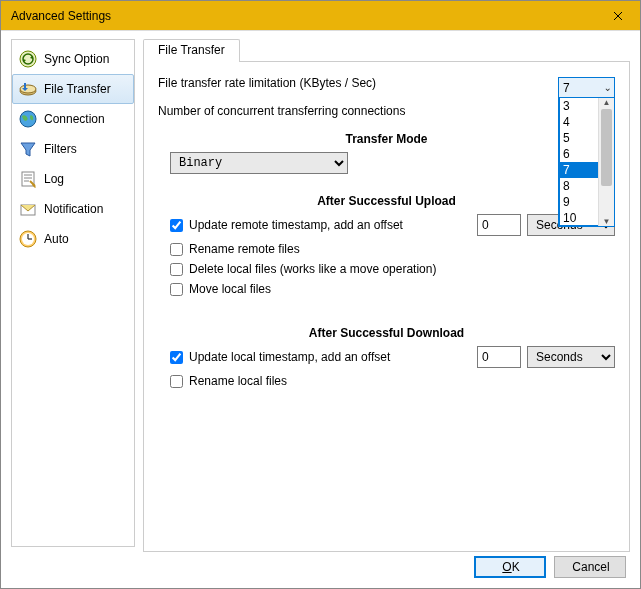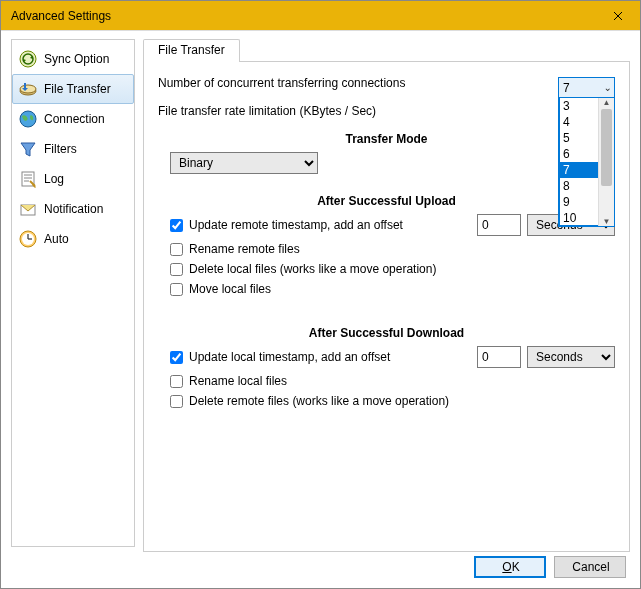--- a/index.html
+++ b/index.html
@@ -104,21 +104,21 @@
   }
   .indent { padding-left: 12px; }
   select.combo, input.txt {
     font: inherit;
     border: 1px solid #7a7a7a;
     background: #fff;
     height: 22px;
     padding: 1px 4px;
   }
   select.combo { background: #e9e9e9; }
-  select.mode { width: 148px; background:#e9e9e9;}
+  select.mode { width: 178px; background:#e9e9e9;font-family:Liberation Mono, monospace;}
   input.txt { width: 44px; }
   select.unit { width: 88px; background:#e9e9e9;}
   .chk-row {
     display: flex;
     align-items: center;
     margin: 6px 0 6px 0;
     gap: 6px;
   }
   .chk-row input[type=checkbox]{ width:13px;height:13px;margin:0;}
   .chk-row .grow { flex:1;}
@@ -273,25 +273,25 @@
   <div class="content">
     <div class="tab-strip">
       <div class="tab">
         <span>File Transfer</span>
       </div>
       <div class="tab-line"></div>
     </div>
     <div class="panel">
 
       <div class="row">
+        <label class="text">File transfer rate limitation (KBytes / Sec)</label>
+      </div>
+
+      <div class="row">
         <label class="text">Number of concurrent transferring connections</label>
-      </div>
-
-      <div class="row">
-        <label class="text">File transfer rate limitation (KBytes / Sec)</label>
       </div>
 
       <div class="section-head">Transfer Mode</div>
       <div class="indent" style="margin-bottom:20px;">
         <select class="combo mode">
           <option>Binary</option>
         </select>
       </div>
 
       <div class="section-head">After Successful Upload</div>
@@ -322,24 +322,20 @@
       <div class="indent">
         <div class="chk-row">
           <input type="checkbox" checked="" style="">
           <span class="grow">Update local timestamp, add an offset</span>
           <input class="txt" type="text" value="0" style="">
           <select class="combo unit"><option>Seconds</option></select>
         </div>
         <div class="chk-row">
           <input type="checkbox" style="">
           <span>Rename local files</span>
-        </div>
-        <div class="chk-row">
-          <input type="checkbox" style="">
-          <span>Delete remote files (works like a move operation)</span>
         </div>
       </div>
 
       <div class="dropdown-open">
         <div class="sel-display">
           <span>7</span>
           <span class="chev">⌄</span>
         </div>
         <div class="listwrap">
           <ul>

